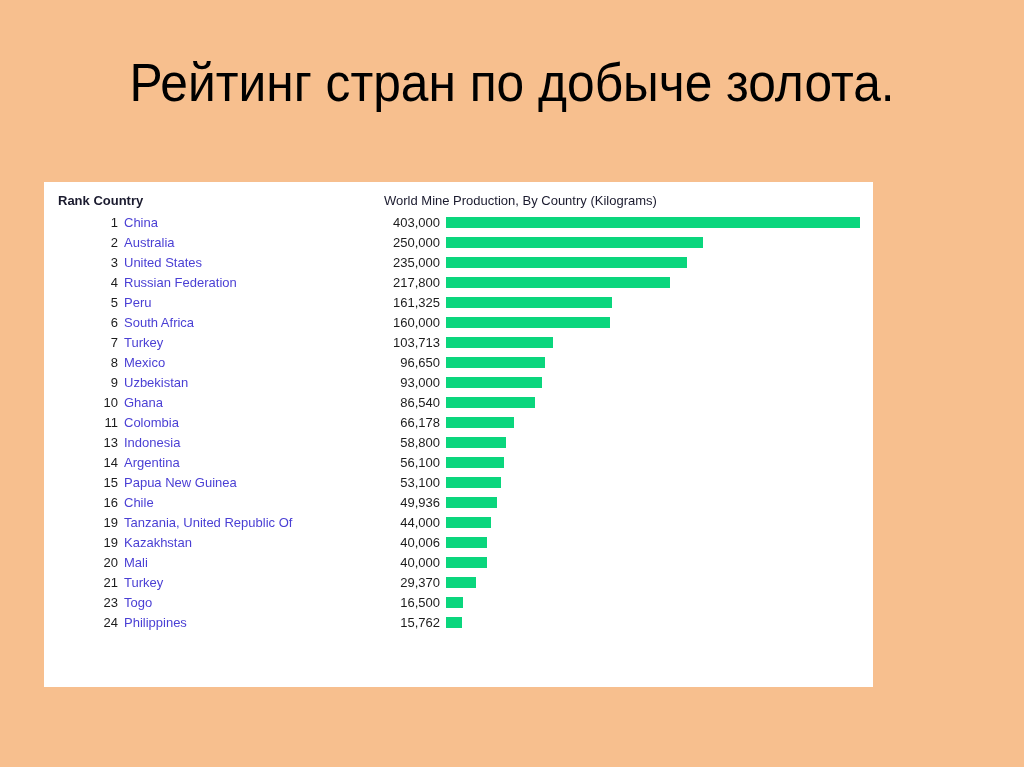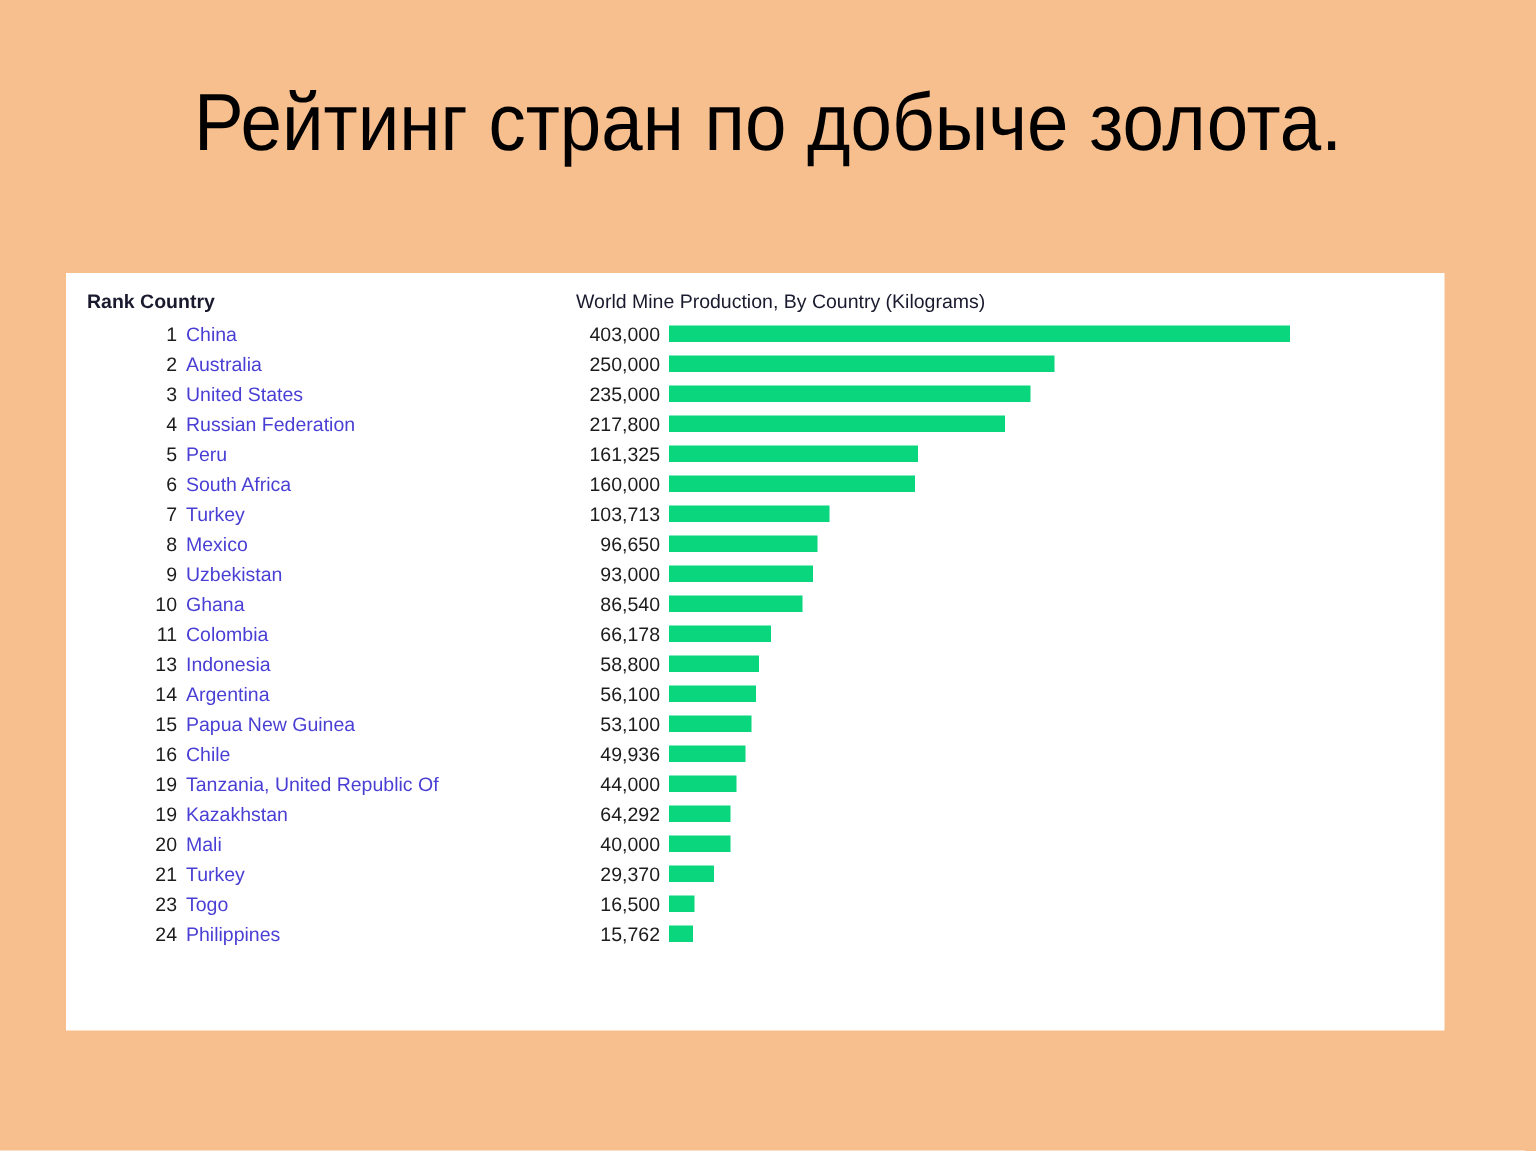--- a/index.html
+++ b/index.html
@@ -31,21 +31,21 @@
     transform: scaleX(0.92);
     transform-origin: center center;
     white-space: nowrap;
   }
 
   
   .panel {
     position: absolute;
     left: 44px;
     top: 182px;
-    width: 919px;
+    width: 829px;
     height: 505px;
     background: #ffffff;
     overflow: hidden;
   }
 
   .panel-inner {
     position: relative;
     width: 100%;
     height: 100%;
   }
@@ -260,21 +260,21 @@
           <div class="rank">19</div>
           <div class="country">Tanzania, United Republic Of</div>
           <div class="value">44,000</div>
           <div class="barwrap">
             <div class="bar" style="width: 45.201px; background: rgb(10, 214, 125);"></div>
           </div>
         </div>
         <div class="row">
           <div class="rank">19</div>
           <div class="country">Kazakhstan</div>
-          <div class="value">64,292</div>
+          <div class="value">40,006</div>
           <div class="barwrap">
             <div class="bar" style="width: 41.098px; background: rgb(10, 214, 125);"></div>
           </div>
         </div>
         <div class="row">
           <div class="rank">20</div>
           <div class="country">Mali</div>
           <div class="value">40,000</div>
           <div class="barwrap">
             <div class="bar" style="width: 41.0918px; background: rgb(10, 214, 125);"></div>

